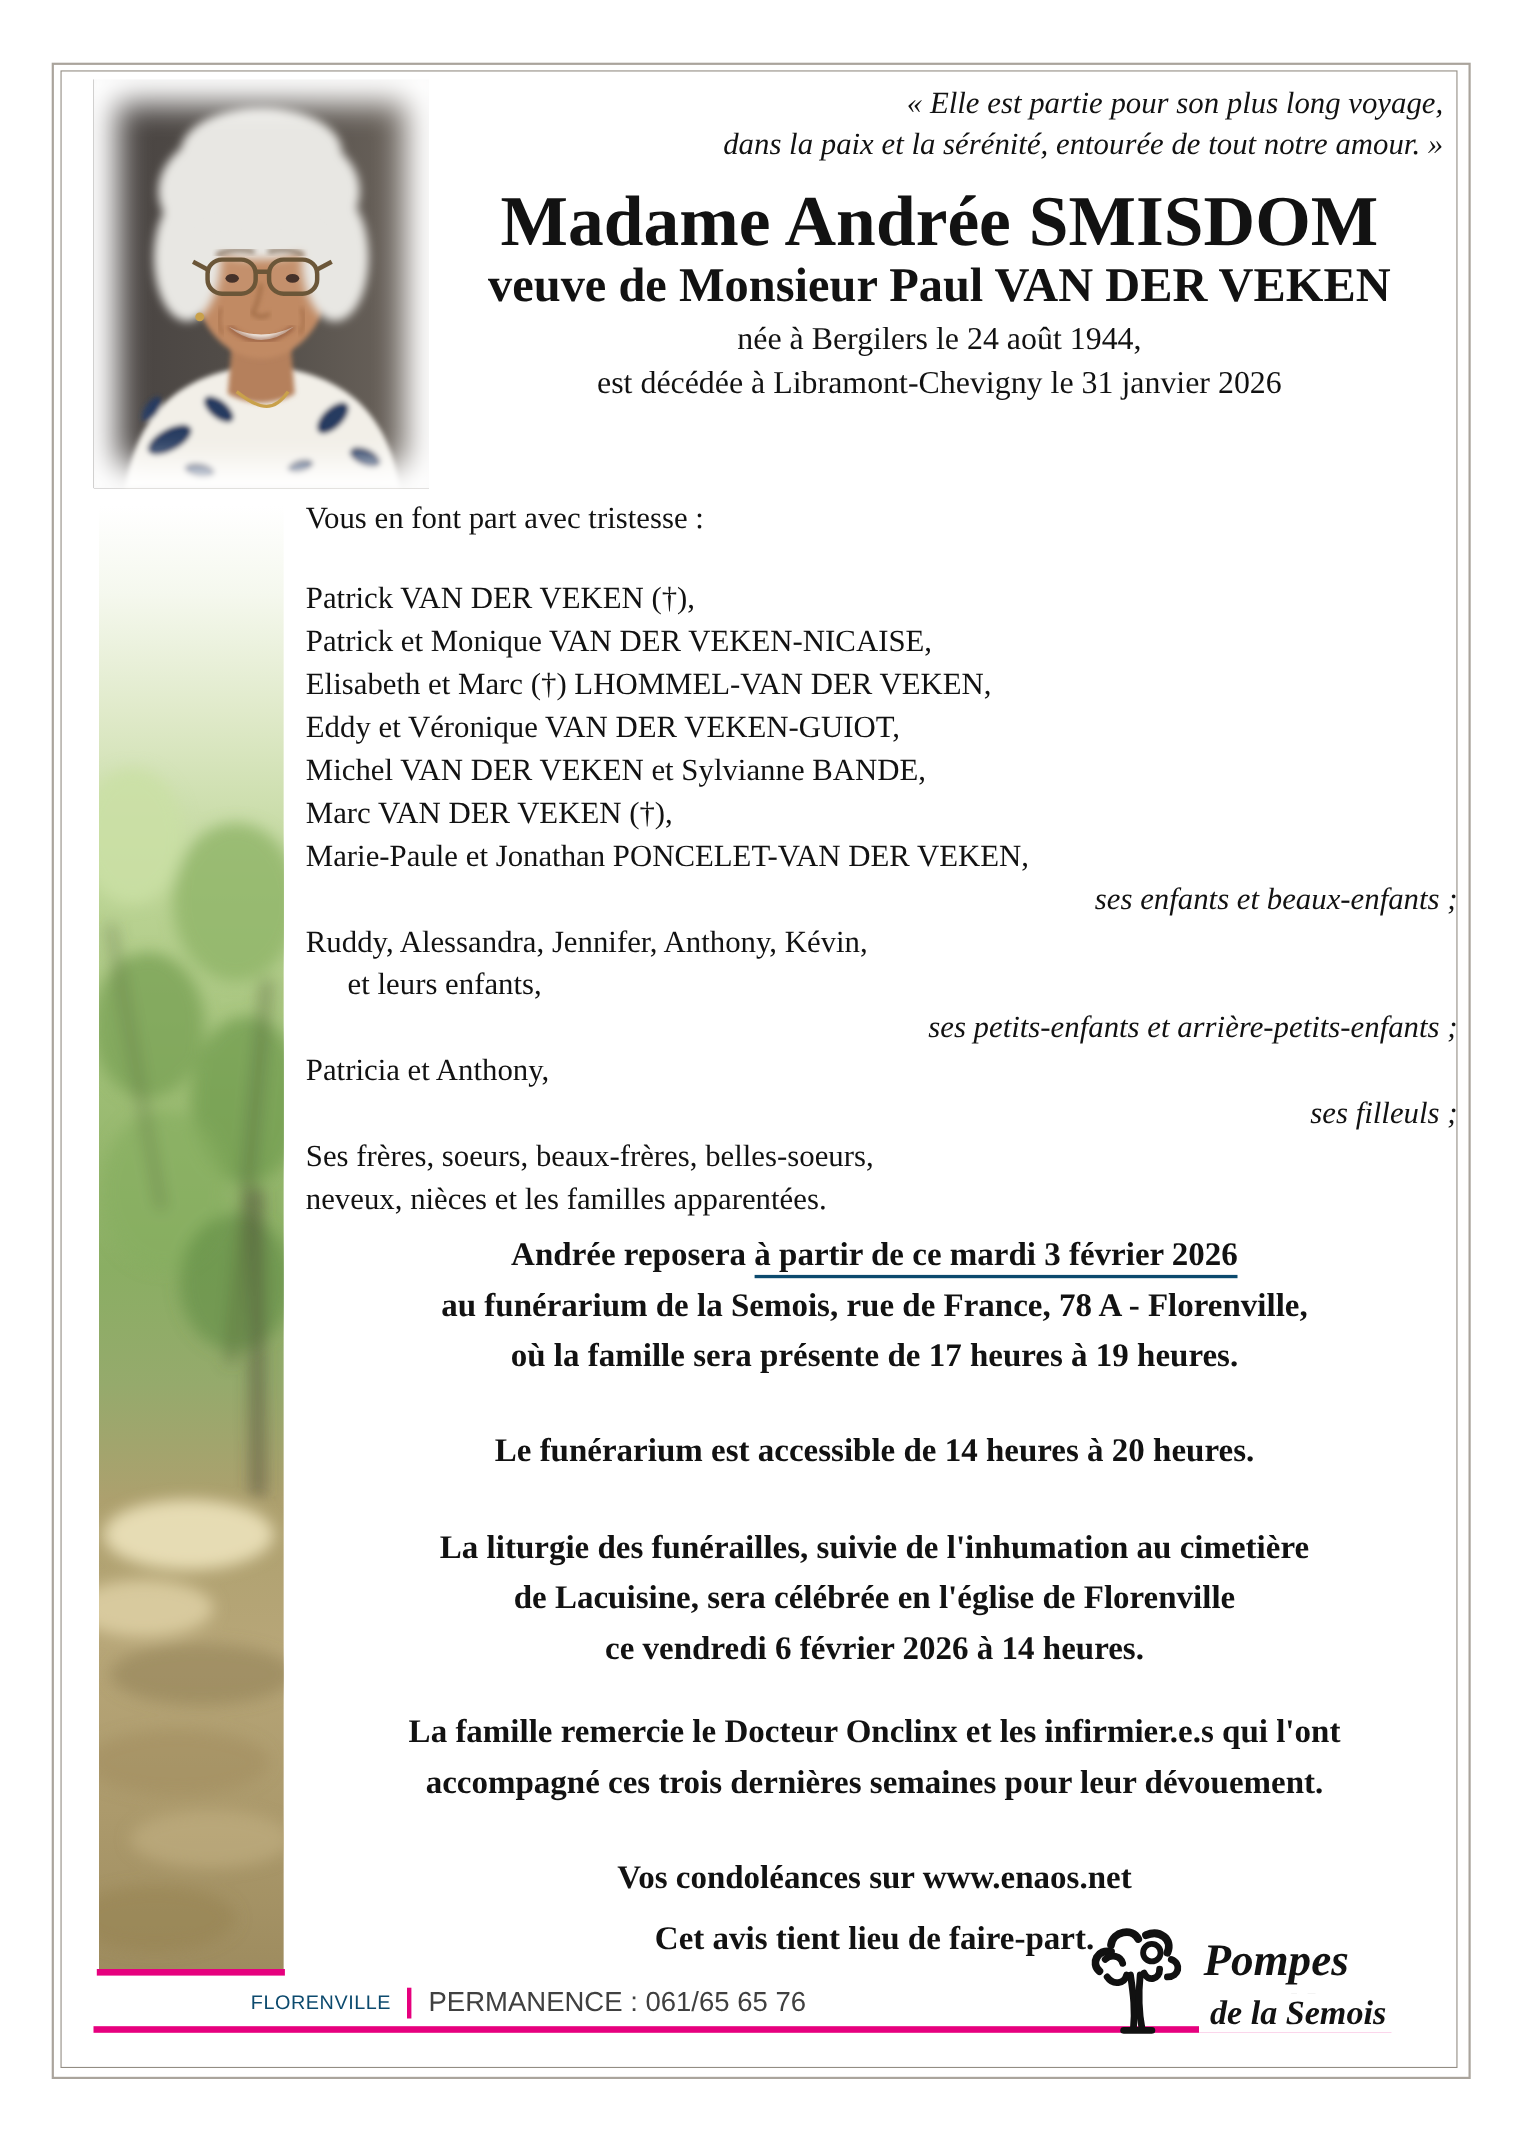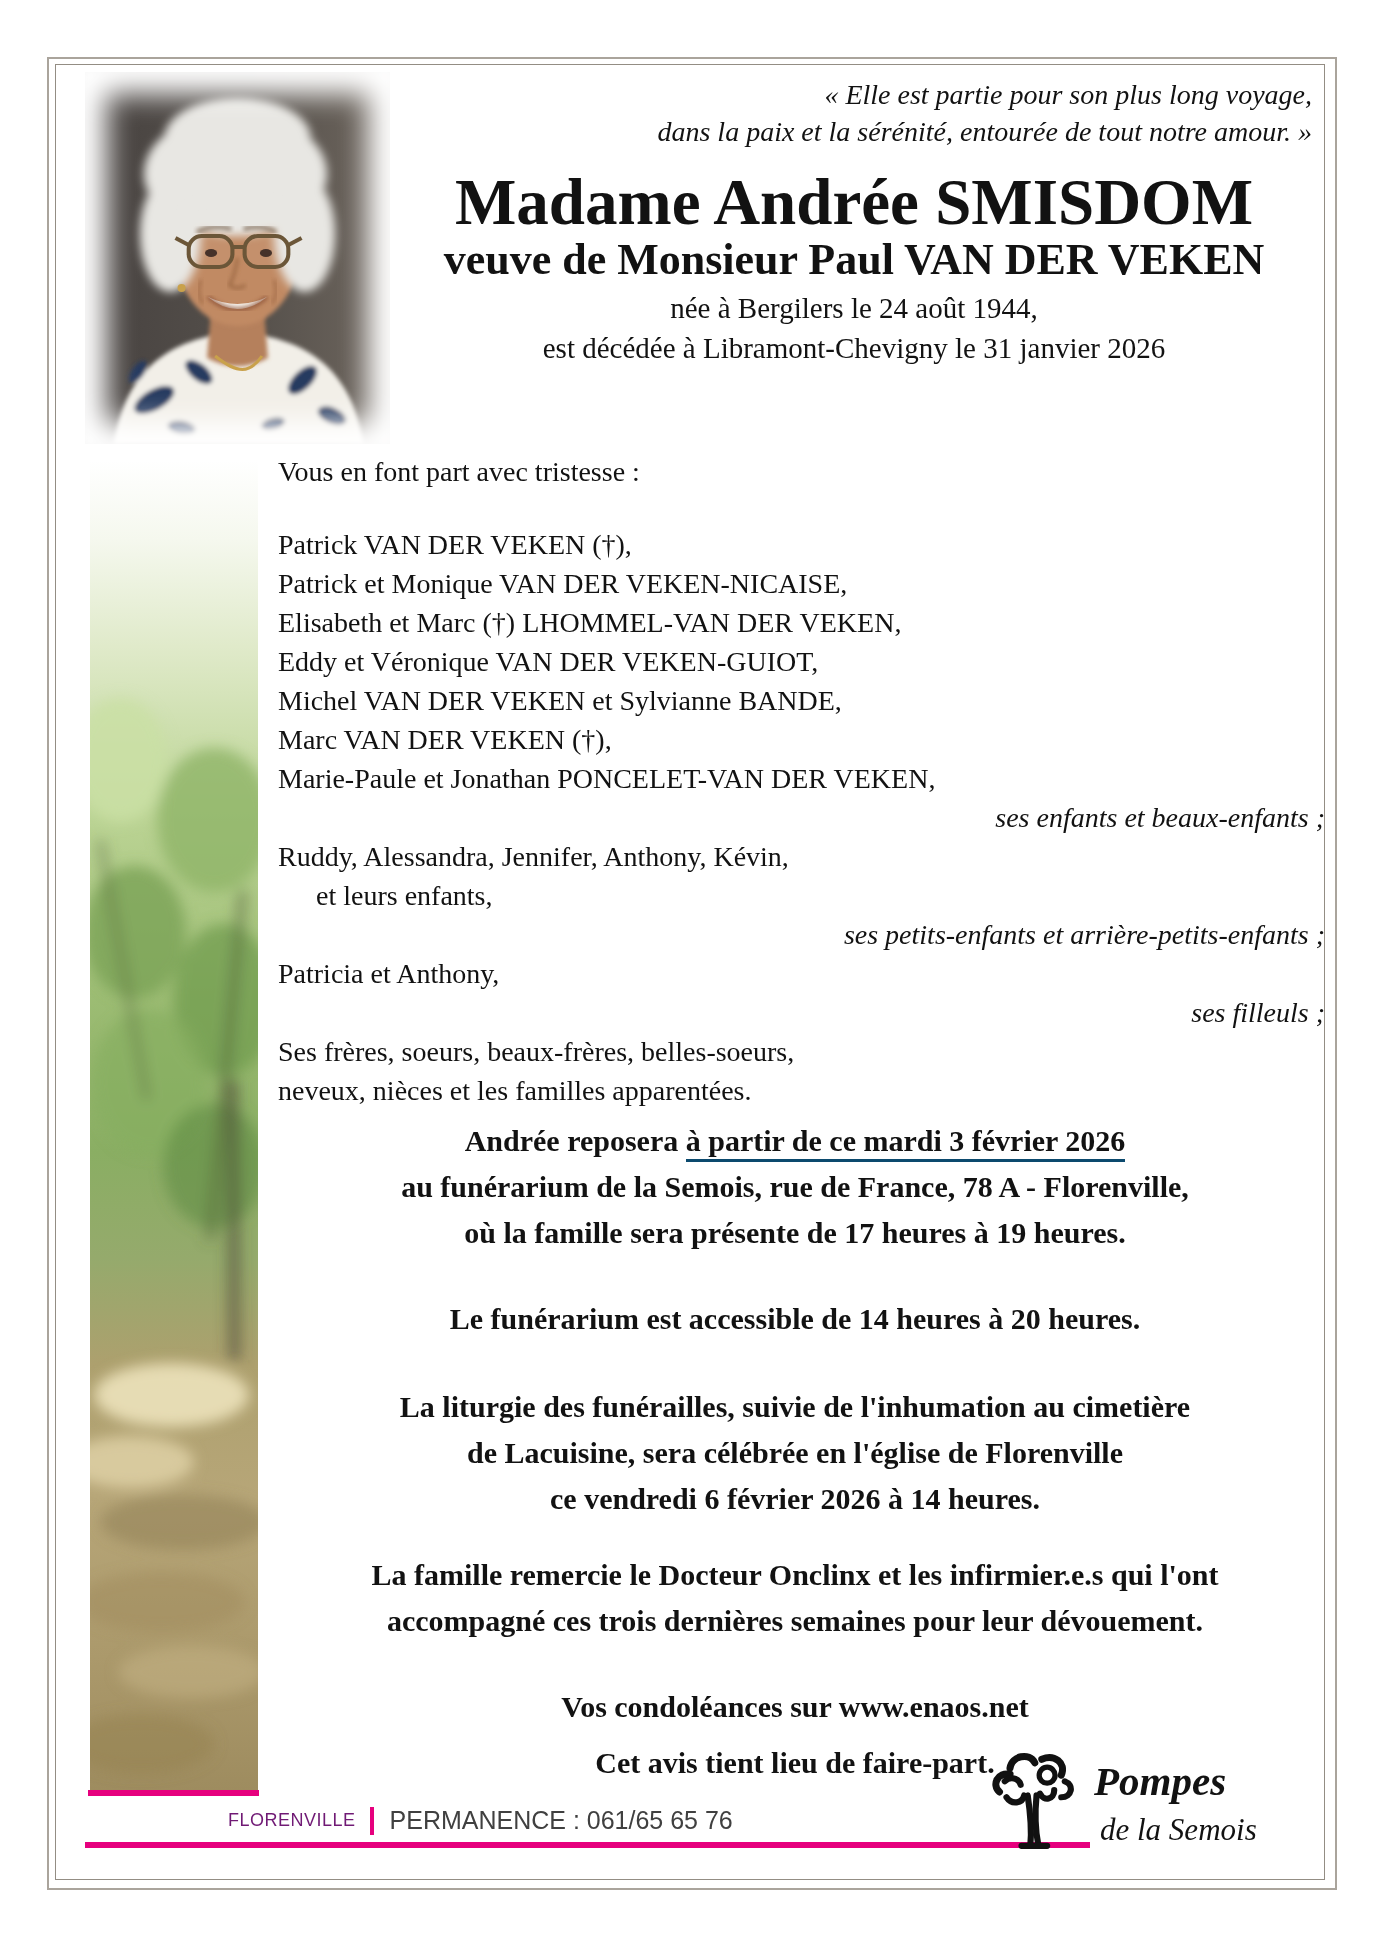--- a/index.html
+++ b/index.html
@@ -32,30 +32,30 @@
   .fl{white-space:pre;}
   .fl.rel{text-align:right;font-style:italic;white-space:normal;}
   .fl.indent{padding-left:38px;}
   
   .cblock{position:absolute;left:258px;width:1074px;text-align:center;
           font-weight:bold;font-size:30px;line-height:46px;}
   .u{border-bottom:3px solid #0c4a6e;padding-bottom:2px;}
   
   .footer-info{position:absolute;left:228px;top:1806px;display:flex;align-items:center;
                font-family:"Liberation Sans", sans-serif;color:#2e2e2e;}
-  .city{font-size:18px;letter-spacing:.5px;color:#701a75;}
+  .city{font-size:18px;letter-spacing:.5px;color:#0c4a6e;}
   .vbar{width:4px;height:28px;background:var(--accent,#e6007e);margin:0 16px 0 14px;}
   .permanence{font-size:25px;color:#404040;}
   .accent-line{position:absolute;left:85px;top:1842px;width:1180px;height:6px;
                background:var(--accent,#e6007e);z-index:1;}
   .logo-tree{position:absolute;left:980px;top:1746px;width:106px;height:106px;z-index:2;}
   .brand-name{position:absolute;left:1094px;top:1758px;width:240px;z-index:2;
               font-style:italic;font-weight:bold;font-size:41px;line-height:46px;}
   .brand-sub{position:absolute;left:1090px;top:1812px;z-index:2;background:#fff;
-             padding:0 10px;font-style:italic;font-weight:normal;font-size:31px;line-height:36px;}
+             padding:0 10px;font-style:italic;font-weight:bold;font-size:31px;line-height:36px;}
 </style>
 </head>
 <body>
 
 <div class="page">
 
   <div class="frame-outer"></div>
   <div class="frame-inner"></div>
 
   <div class="portrait">

